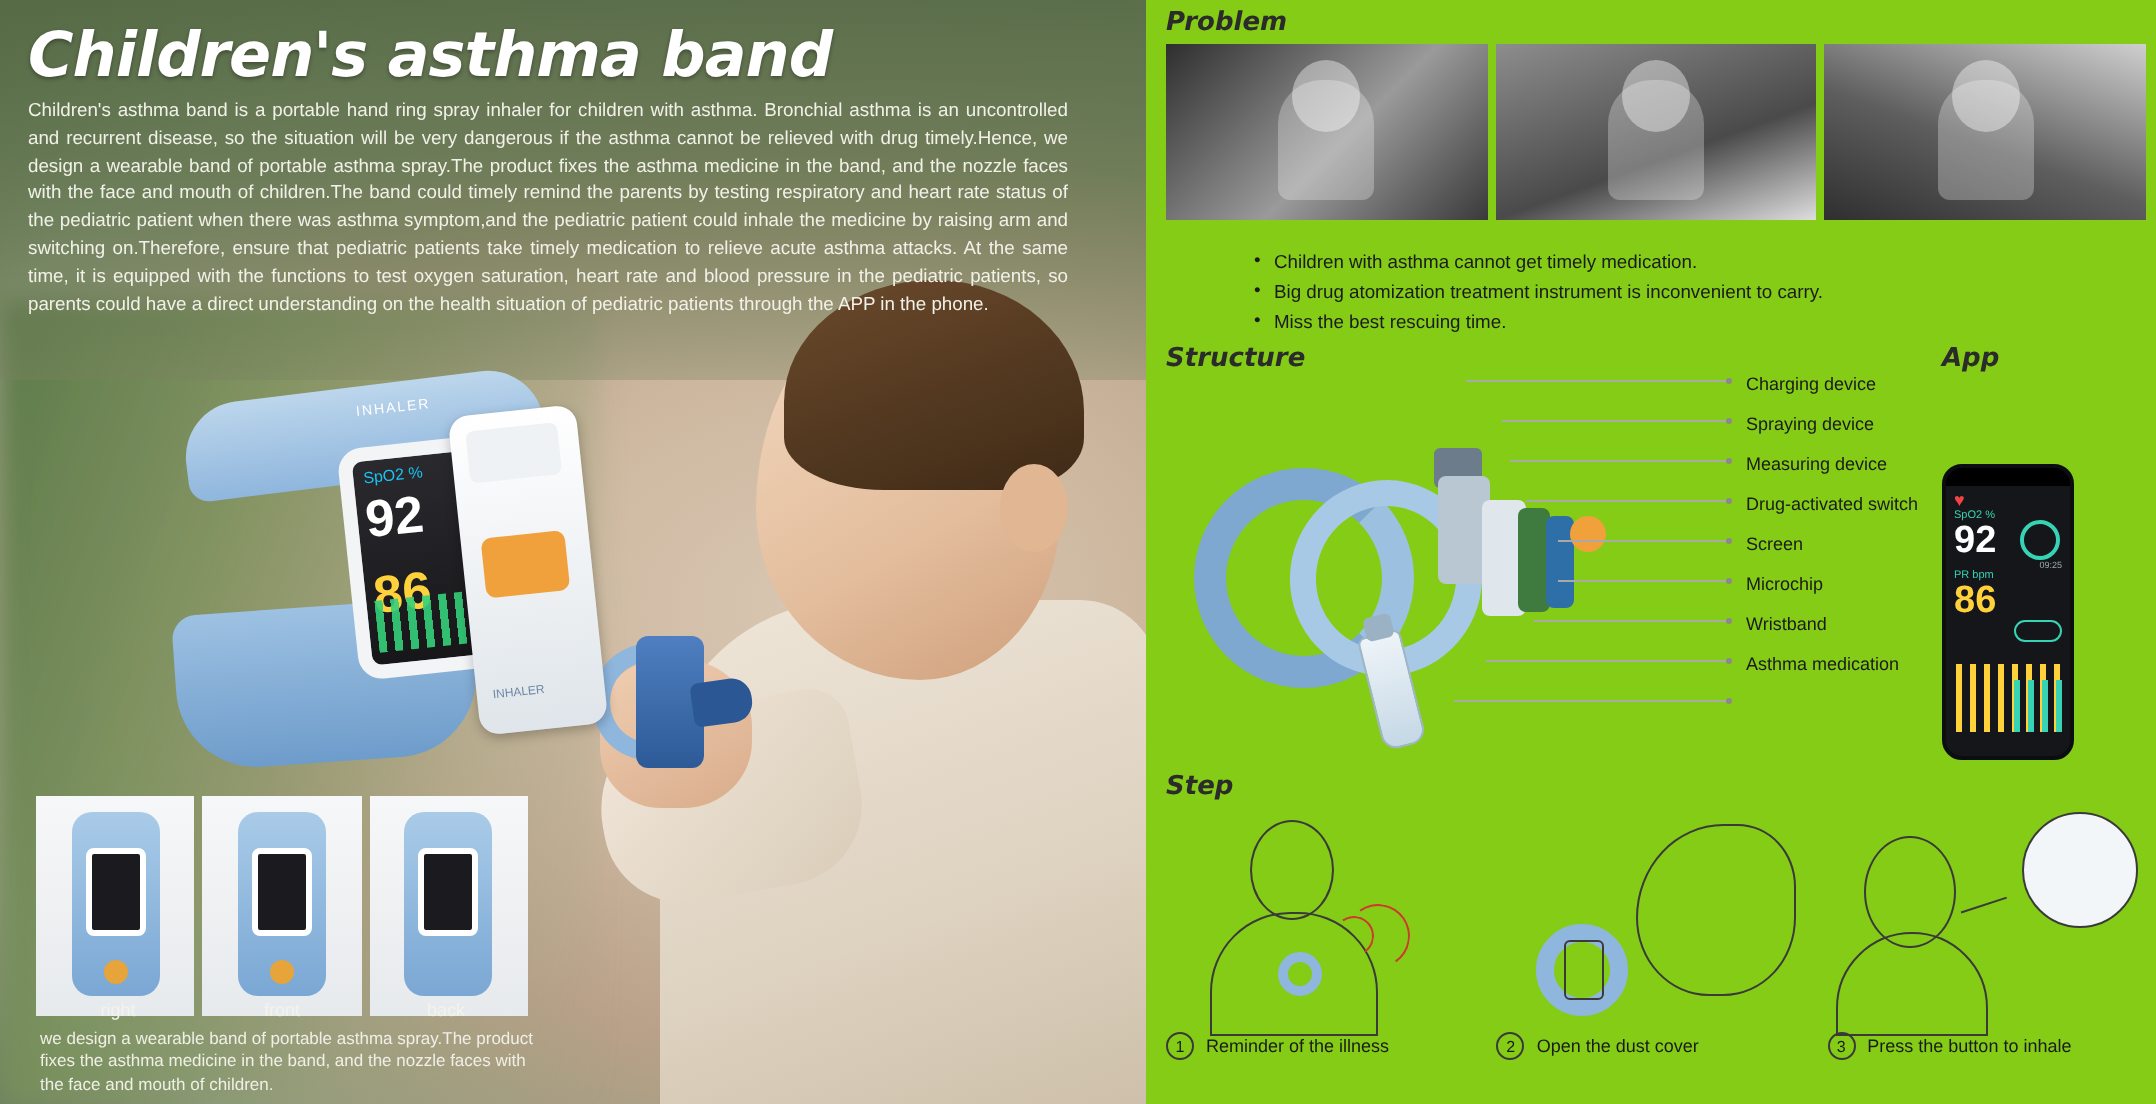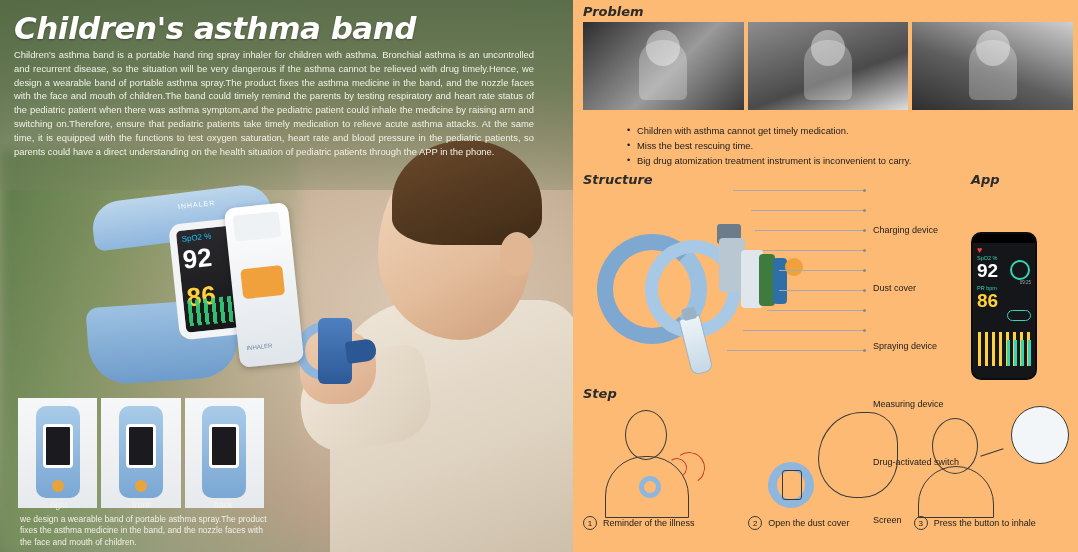--- a/index.html
+++ b/index.html
@@ -157,21 +157,21 @@
   }
   #left-body {
     position:absolute; left:14px; top:48px; width:520px;
     font-size:9.4px; line-height:1.47; color:#f2f1e8;
     text-align:justify;
   }
 
   
   #right-panel {
     position:absolute; left:573px; top:0; width:505px; height:552px;
-    background:#fdba74;
+    background:#84cc16;
   }
   .sec-title {
     font-style:italic; font-weight:bold; font-size:13px; color:#2b2b2b;
     font-family:"DejaVu Sans", sans-serif;
   }
 
   
   #problem-title { position:absolute; left:10px; top:4px; }
   #problem-imgs { position:absolute; left:10px; top:22px; width:490px; height:88px; display:flex; gap:4px; }
   .pimg { flex:1; position:relative; overflow:hidden; background:#6e6e6e; }
@@ -218,21 +218,21 @@
     position:absolute; left:96px; top:120px; width:22px; height:58px;
     background:linear-gradient(180deg,#eef4f8,#c5d8e6);
     border-radius:4px 4px 8px 8px; transform:rotate(-14deg);
     border:1px solid #9fb6c8;
   }
   .vial .nz { position:absolute; left:4px; top:-10px; width:14px; height:12px; background:#9bb2c4; border-radius:3px; }
   #leader-lines { position:absolute; left:150px; top:186px; width:160px; height:175px; }
   .leader { position:absolute; height:1px; background:#a9a9a9; }
   .ldot { position:absolute; width:3px; height:3px; border-radius:50%; background:#8a8a8a; }
   #structure-labels { position:absolute; left:300px; top:182px; width:200px; font-size:9px; color:#1b1b1b; }
-  #structure-labels div { height:20px; line-height:20px;margin-top:38px; }
+  #structure-labels div { height:20px; line-height:20px; }
 
   
   #app-title { position:absolute; left:398px; top:172px; }
   #app-text { position:absolute; left:358px; top:186px; width:142px; font-size:9px; line-height:1.5; color:#1b1b1b; text-align:center; }
   #phone {
     position:absolute; left:398px; top:232px; width:66px; height:148px;
     background:#15161a; border-radius:10px; border:2px solid #0c0d10;
     overflow:hidden;
   }
   #phone .statusbar { height:9px; background:#000; color:#bbb; font-size:4.5px; padding:1px 3px; }
@@ -347,22 +347,22 @@
         <div class="head"></div>
         <div class="figure"></div>
       </div>
     <div class="pimg c">
         <div class="head"></div>
         <div class="figure"></div>
       </div>
   </div>
   <ul id="problem-bullets">
     <li>Children with asthma cannot get timely medication.</li>
+    <li>Big drug atomization treatment instrument is inconvenient to carry.</li>
     <li>Miss the best rescuing time.</li>
-    <li>Big drug atomization treatment instrument is inconvenient to carry.</li>
   </ul>
 
   <div class="sec-title" id="structure-title">Structure</div>
   <div id="structure-art">
     <div class="band-ring"></div>
     <div class="band-ring2"></div>
     <div class="mod cam"></div>
     <div class="mod m1"></div>
     <div class="mod m2"></div>
     <div class="mod m3"></div>
@@ -387,21 +387,20 @@
     <div class="ldot" style="left:140px; top:103px;"></div>
     <div class="leader" style="left:44px;  top:124px; width:98px;"></div>
     <div class="ldot" style="left:140px; top:123px;"></div>
     <div class="leader" style="left:20px;  top:144px; width:122px;"></div>
     <div class="ldot" style="left:140px; top:143px;"></div>
     <div class="leader" style="left:4px;   top:164px; width:138px;"></div>
     <div class="ldot" style="left:140px; top:163px;"></div>
   </div>
   <div id="structure-labels">
     <div>Charging device</div>
-    <div>Dust cover</div>
     <div>Spraying device</div>
     <div>Measuring device</div>
     <div>Drug-activated switch</div>
     <div>Screen</div>
     <div>Microchip</div>
     <div>Wristband</div>
     <div>Asthma medication</div>
   </div>
 
   <div class="sec-title" id="app-title">App</div>

